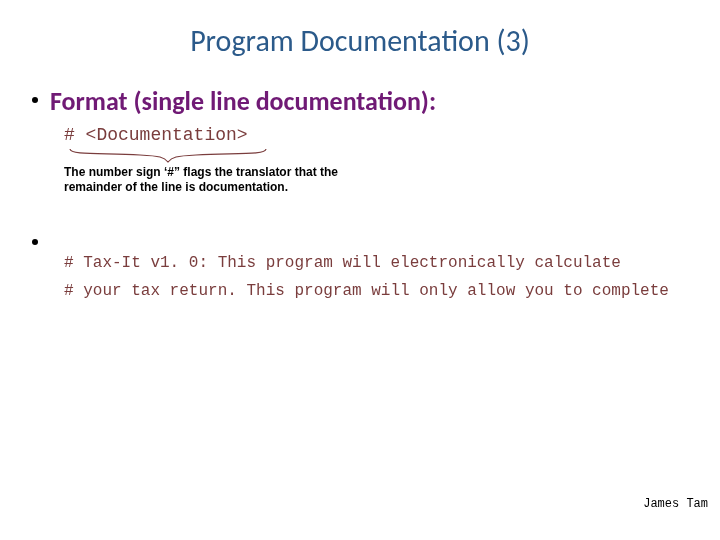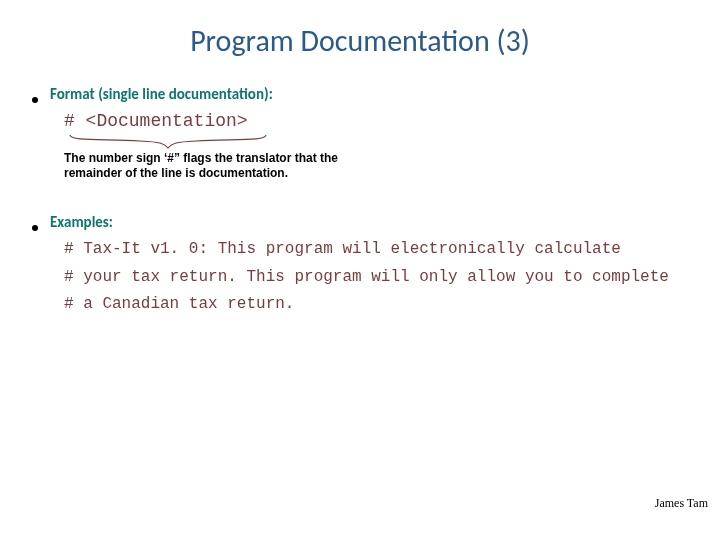--- a/index.html
+++ b/index.html
@@ -1,27 +1,27 @@
 <!DOCTYPE html>
 <html><head>
 <meta charset="utf-8">
 <style>
   * { margin: 0; padding: 0; box-sizing: border-box; }
   html, body { width: 720px; height: 540px; font-family: Calibri, "Segoe UI", Arial, sans-serif; background: #fff; color: #000; }
   .slide { width: 720px; height: 517px; position: relative; padding: 18px 20px 0 20px; }
   .title { font-size: 30px; color: #2b5a8a; text-align: center; margin-top: 4px; margin-bottom: 26px; font-weight: 400; }
   .bullet { display: flex; align-items: flex-start; margin-left: 12px; margin-bottom: 8px; }
   .bullet .dot { width: 6px; height: 6px; background: #000; border-radius: 50%; margin-top: 12px; margin-right: 12px; flex-shrink: 0; }
-  .bullet .text { font-size: 15px; font-weight: 700; color: #0f766e; }
+  .bullet .text { font-size: 26px; font-weight: 700; color: #701a75; }
   .code { font-family: "Courier New", monospace; font-size: 18px; color: #7a3d3d; margin-left: 44px; margin-top: 6px; margin-bottom: 2px; }
   .brace-wrap { margin-left: 40px; height: 18px; }
   .caption { font-family: Arial, sans-serif; font-size: 12px; font-weight: 700; color: #000; margin-left: 44px; max-width: 290px; line-height: 1.25; margin-bottom: 32px; }
   .examples-block { margin-top: 4px; }
   .code-ex { font-family: "Courier New", monospace; font-size: 16px; color: #7a3d3d; margin-left: 44px; line-height: 1.35; margin-top: 6px; white-space: pre; }
-  .footer { position: absolute; bottom: 6px; right: 12px; font-family: Liberation Serif, serif; font-size: 12px; color: #000; }
+  .footer { position: absolute; bottom: 6px; right: 12px; font-family: Liberation Mono, monospace; font-size: 12px; color: #000; }
 </style>
 </head>
 <body>
 
 <div class="slide">
 
   <h1 class="title">Program Documentation (3)</h1>
 
   <div class="bullet">
     <span class="dot"></span>
@@ -34,22 +34,20 @@
     <svg width="220" height="18" viewBox="0 0 220 18">
       <path d="M 10 2 C 10 8, 40 6, 80 8 C 100 9, 104 10, 108 15 C 112 10, 116 9, 136 8 C 176 6, 206 8, 206 2" stroke="#7a3d3d" stroke-width="1.2" fill="none"></path>
     </svg>
   </div>
 
   <div class="caption">The number sign ‘#” flags the translator that the remainder of the line is documentation.</div>
 
   <div class="examples-block">
     <div class="bullet">
       <span class="dot"></span>
-      <span class="text">Examples:</span>
     </div>
     <div class="code-ex"># Tax-It v1. 0: This program will electronically calculate</div>
     <div class="code-ex"># your tax return. This program will only allow you to complete</div>
-    <div class="code-ex"># a Canadian tax return.</div>
   </div>
 
   <div class="footer">James Tam</div>
 
 </div>
 
 </body></html>

